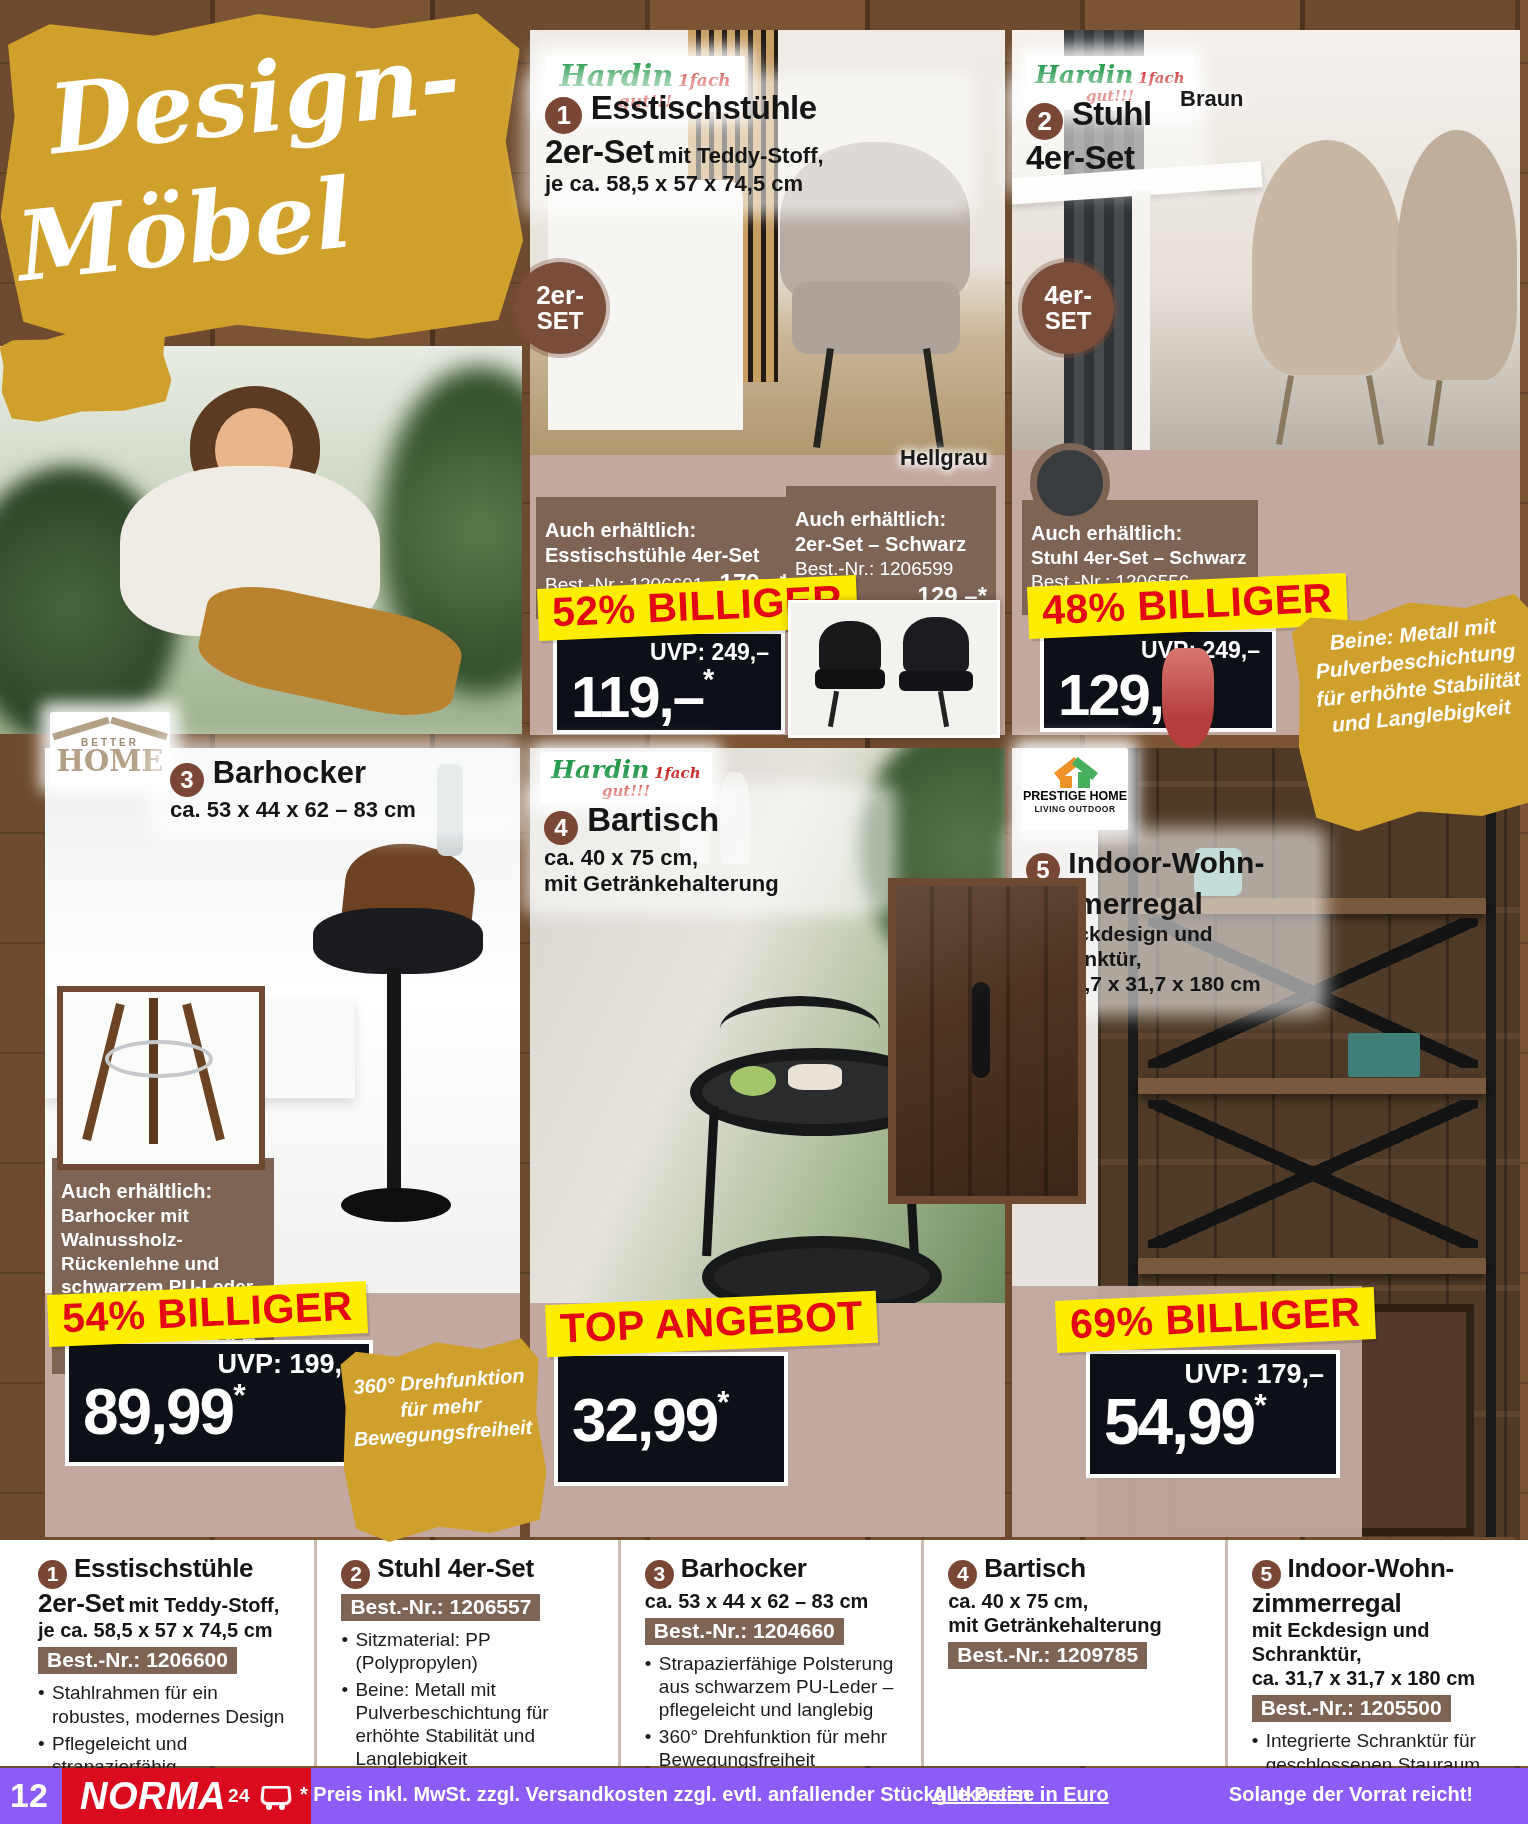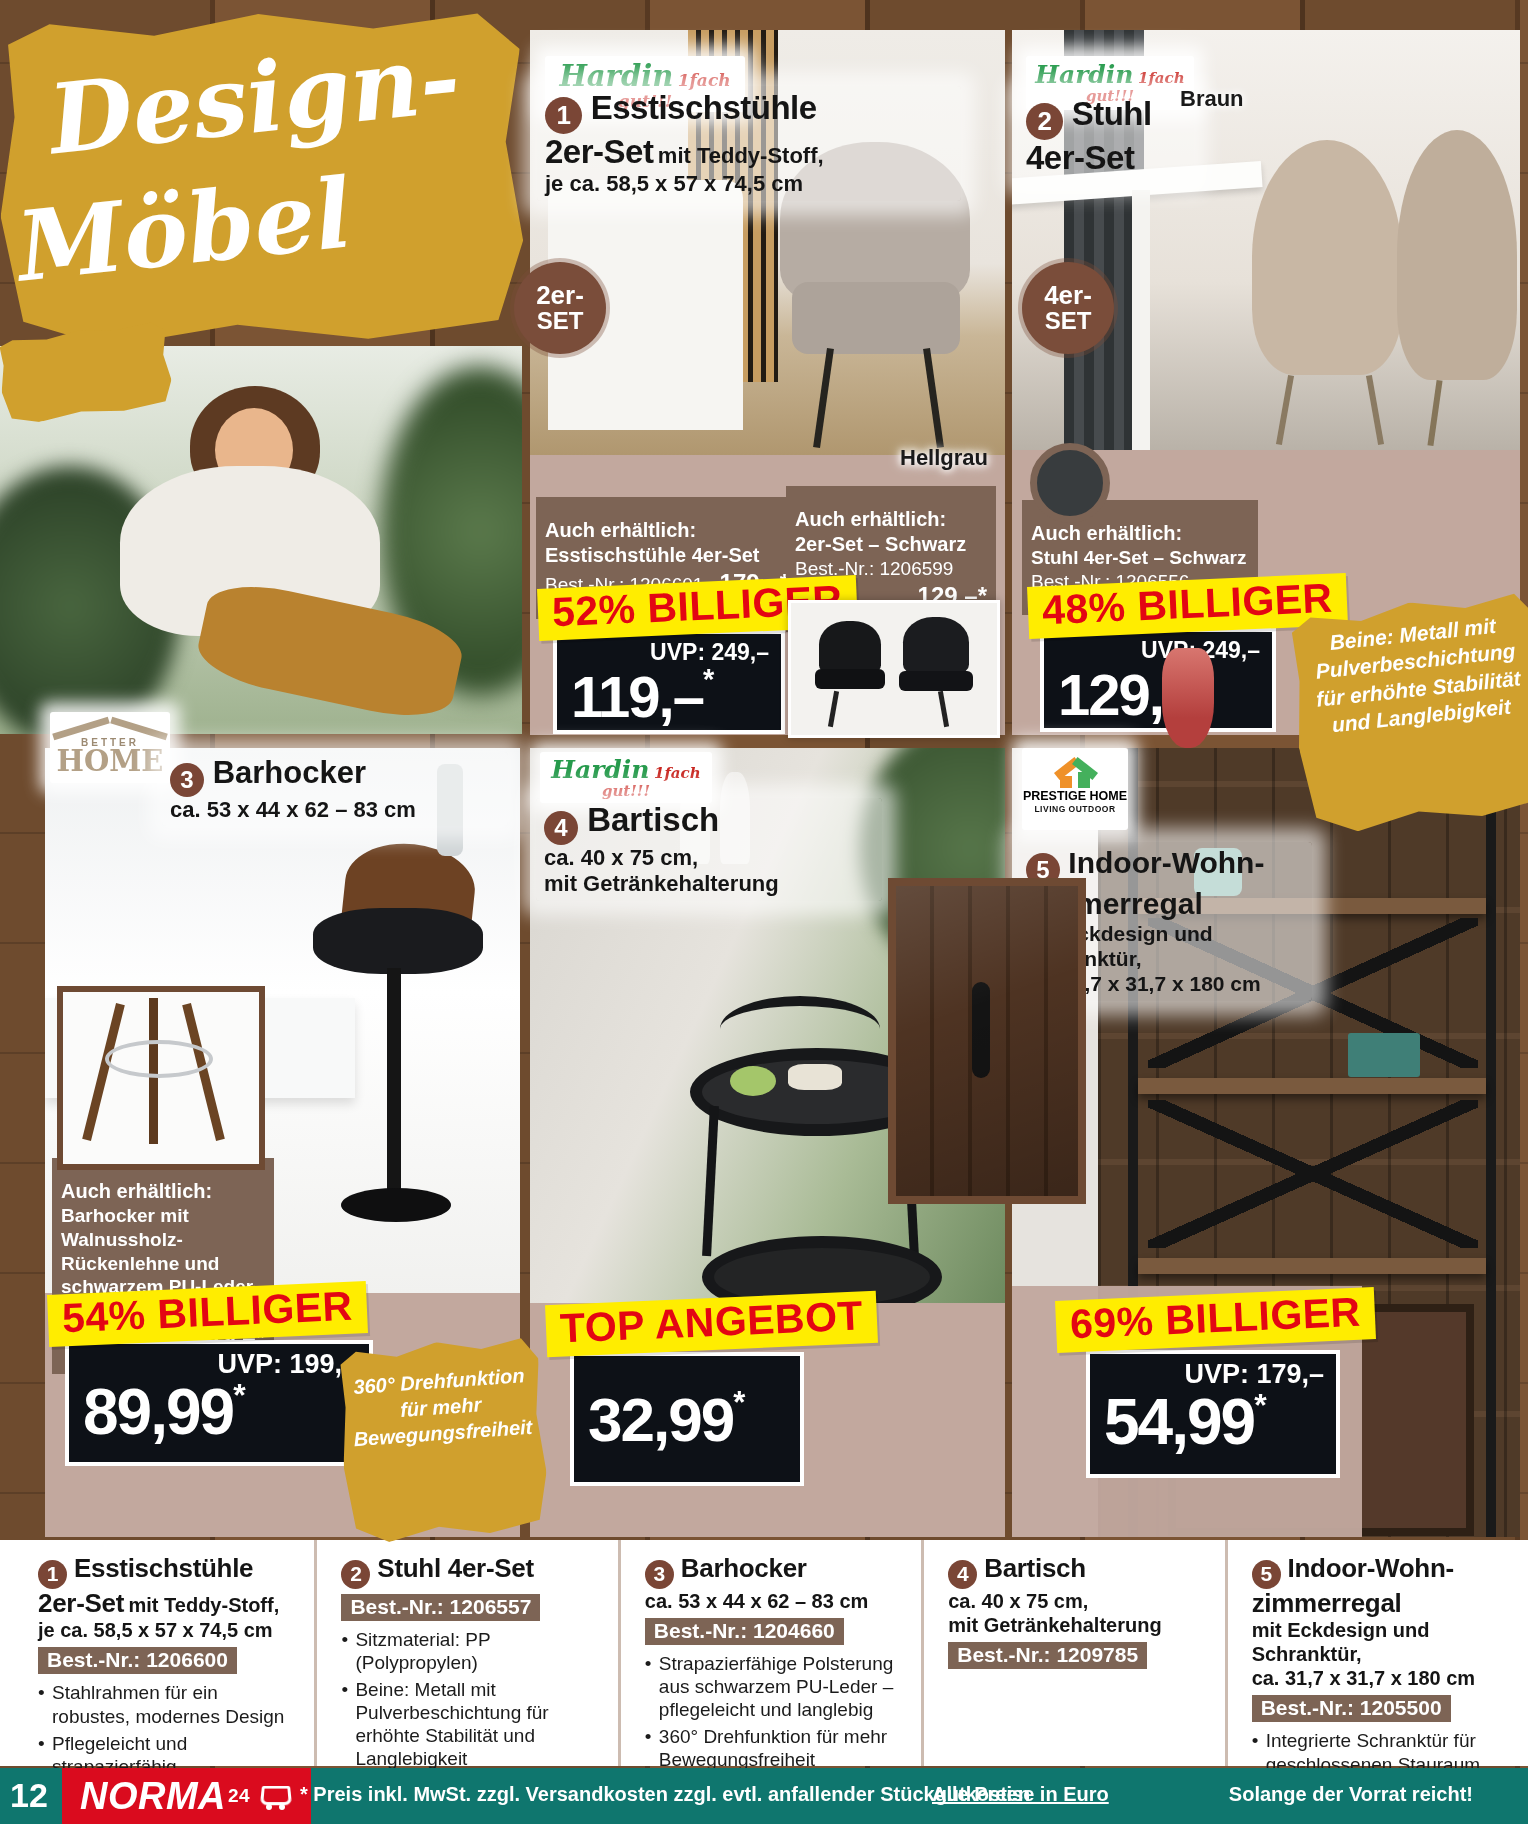--- a/index.html
+++ b/index.html
@@ -55,21 +55,21 @@
   #details{position:absolute;left:0;top:1540px;width:1528px;height:226px;background:#ffffff;display:flex;z-index:3;}
   .dcol{flex:1;padding:14px 16px 0 24px;border-left:3px solid #cdbcb1;color:#151515;}
   .dcol:first-child{border-left:none;padding-left:38px;}
   .dtitle{font-size:26px;font-weight:bold;line-height:1.15;letter-spacing:-.3px;}
   .dsub{font-size:20px;font-weight:bold;line-height:1.2;}
   .chip{display:inline-block;background:#7d6455;color:#fff;font-weight:bold;font-size:21px;padding:1px 9px 2px;margin:5px 0 3px;}
   .dcol ul{list-style:none;margin:4px 0 0;padding:0;font-size:19px;line-height:1.22;color:#1b1b1b;}
   .dcol li{position:relative;padding-left:14px;margin-bottom:4px;}
   .dcol li::before{content:"•";position:absolute;left:0;}
   
-  #footer{position:absolute;left:0;top:1768px;width:1528px;height:56px;background:#0f766e;color:#fff;z-index:3;}
+  #footer{position:absolute;left:0;top:1768px;width:1528px;height:56px;background:#8b5cf6;color:#fff;z-index:3;}
   .norma{position:absolute;left:62px;top:0;height:56px;background:#da0b1e;display:flex;align-items:center;
          padding:0 18px;font-weight:bold;font-style:italic;font-size:38px;letter-spacing:.5px;}
   .norma sup{font-size:19px;vertical-align:16px;margin-left:2px;font-style:normal;}
   .cart{position:relative;width:34px;height:27px;display:inline-block;margin-left:9px;}
   .cart-basket{position:absolute;left:2px;top:2px;width:24px;height:14px;border:3px solid #fff;border-radius:2px 2px 7px 7px;
                transform:perspective(40px) rotateX(16deg);}
   .cart-wheel{position:absolute;bottom:0;width:6px;height:6px;border-radius:50%;background:#fff;}
   .fnote{position:absolute;top:15px;font-weight:bold;font-size:20px;white-space:nowrap;}
   
   .slats{background:repeating-linear-gradient(90deg,#c79d61 0 8px,#221b13 8px 13px);}
@@ -263,21 +263,21 @@
   <span class="hardin-name" style="font-size:25px;">Hardin</span>
   <span class="hardin-slogan" style="font-size:15px;">1fach gut!!!</span>
 </div>
 <div class="phead glow" style="left:536px;top:798px;width:330px;padding:3px 8px;">
   <div style="font-size:33px;font-weight:bold;"><span class="ncirc" style="width:34px;height:34px;font-size:24px;">4</span>
     <span>Bartisch</span></div>
   <div class="phl-med">ca. 40 x 75 cm,</div>
   <div class="phl-med">mit Getränkehalterung</div>
 </div>
 <div class="banner" style="left:546px;top:1298px;">TOP ANGEBOT</div>
-<div class="pricebox" style="left:554px;top:1352px;width:226px;height:126px;margin-left:16px;">
+<div class="pricebox" style="left:554px;top:1352px;width:226px;height:126px;">
   <div class="bigprice" style="font-size:62px;padding-top:32px;"><span>32,99</span><sup>*</sup></div>
 </div>
 
 <div class="abs" style="left:888px;top:878px;width:182px;height:310px;border:8px solid #6e4a33;background:repeating-linear-gradient(90deg,#4e3322 0 34px,#3c2617 34px 38px);z-index:6;">
   <div class="abs" style="left:76px;top:96px;width:18px;height:96px;background:#141414;border-radius:9px;"></div>
   <div class="abs" style="left:0;top:0;width:182px;height:310px;background:linear-gradient(160deg,rgba(255,255,255,.12) 0%,transparent 40%,rgba(0,0,0,.25) 100%);"></div>
 </div>
 
 <div class="panel" style="left:1012px;top:748px;width:508px;height:789px;background:#e6e3de;">
   <div class="photo woodgrain" style="left:86px;top:0;width:422px;height:789px;">

